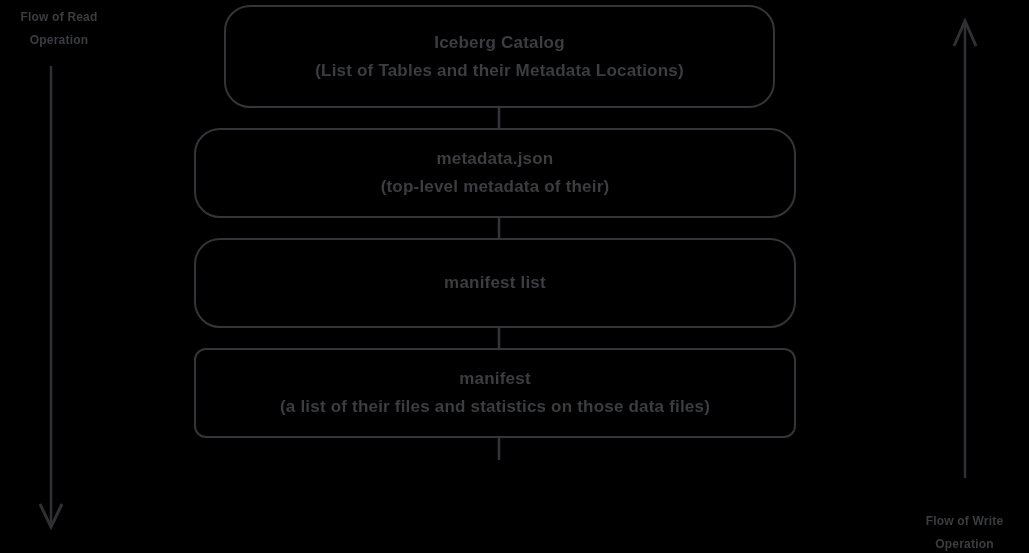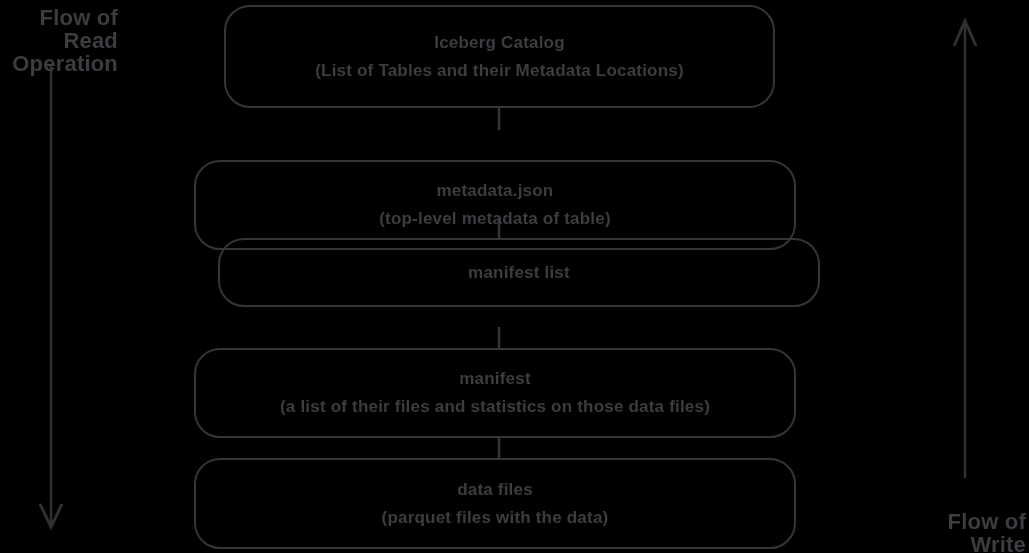--- a/index.html
+++ b/index.html
@@ -27,30 +27,30 @@
     align-items:center;
     justify-content:center;
     gap:8px;
     color:var(--text);
     text-align:center;
     background:transparent;
   }
   .box-title{font-size:17px;font-weight:700;letter-spacing:.2px;}
   .box-subtitle{font-size:17px;font-weight:700;letter-spacing:.2px;}
   .box-0{left:224px;top:5px;width:551px;height:103px;}
-  .box-1{left:194px;top:128px;width:602px;height:90px;margin-top:32px;}
-  .box-2{left:194px;top:238px;width:602px;height:69px;margin-left:24px;}
-  .box-3{left:194px;top:348px;width:602px;height:90px;}
+  .box-1{left:194px;top:128px;width:602px;height:90px;}
+  .box-2{left:194px;top:238px;width:602px;height:90px;}
+  .box-3{left:194px;top:348px;width:602px;height:90px;border-radius:12px;}
   .box-4{left:194px;top:458px;width:602px;height:91px;}
   .side-label{
     position:absolute;
     color:var(--text);
-    font-size:22px;
+    font-size:12px;
     font-weight:700;
-    text-align:right;
+    text-align:center;
     line-height:23px;
     letter-spacing:.2px;
   }
   .side-label span{display:block;}
   .side-label.left{left:0;top:6px;width:118px;}
   .side-label.right{right:3px;top:490px;width:123px;margin-top:20px;}
 </style>
 </head>
 <body>
 
@@ -79,35 +79,31 @@
     <span>Operation</span>
   </div>
 
   <div class="layer-box box-0">
     <div class="box-title">Iceberg Catalog</div>
     <div class="box-subtitle">(List of Tables and their Metadata Locations)</div>
   </div>
 
   <div class="layer-box box-1">
     <div class="box-title">metadata.json</div>
-    <div class="box-subtitle">(top-level metadata of table)</div>
+    <div class="box-subtitle">(top-level metadata of their)</div>
   </div>
 
   <div class="layer-box box-2">
     <div class="box-title">manifest list</div>
   </div>
 
   <div class="layer-box box-3">
     <div class="box-title">manifest</div>
     <div class="box-subtitle">(a list of their files and statistics on those data files)</div>
   </div>
 
-  <div class="layer-box box-4">
-    <div class="box-title">data files</div>
-    <div class="box-subtitle">(parquet files with the data)</div>
-  </div>
 
   <div class="side-label right">
     <span>Flow of Write</span>
     <span>Operation</span>
   </div>
 
 </div>
 
 </body></html>

